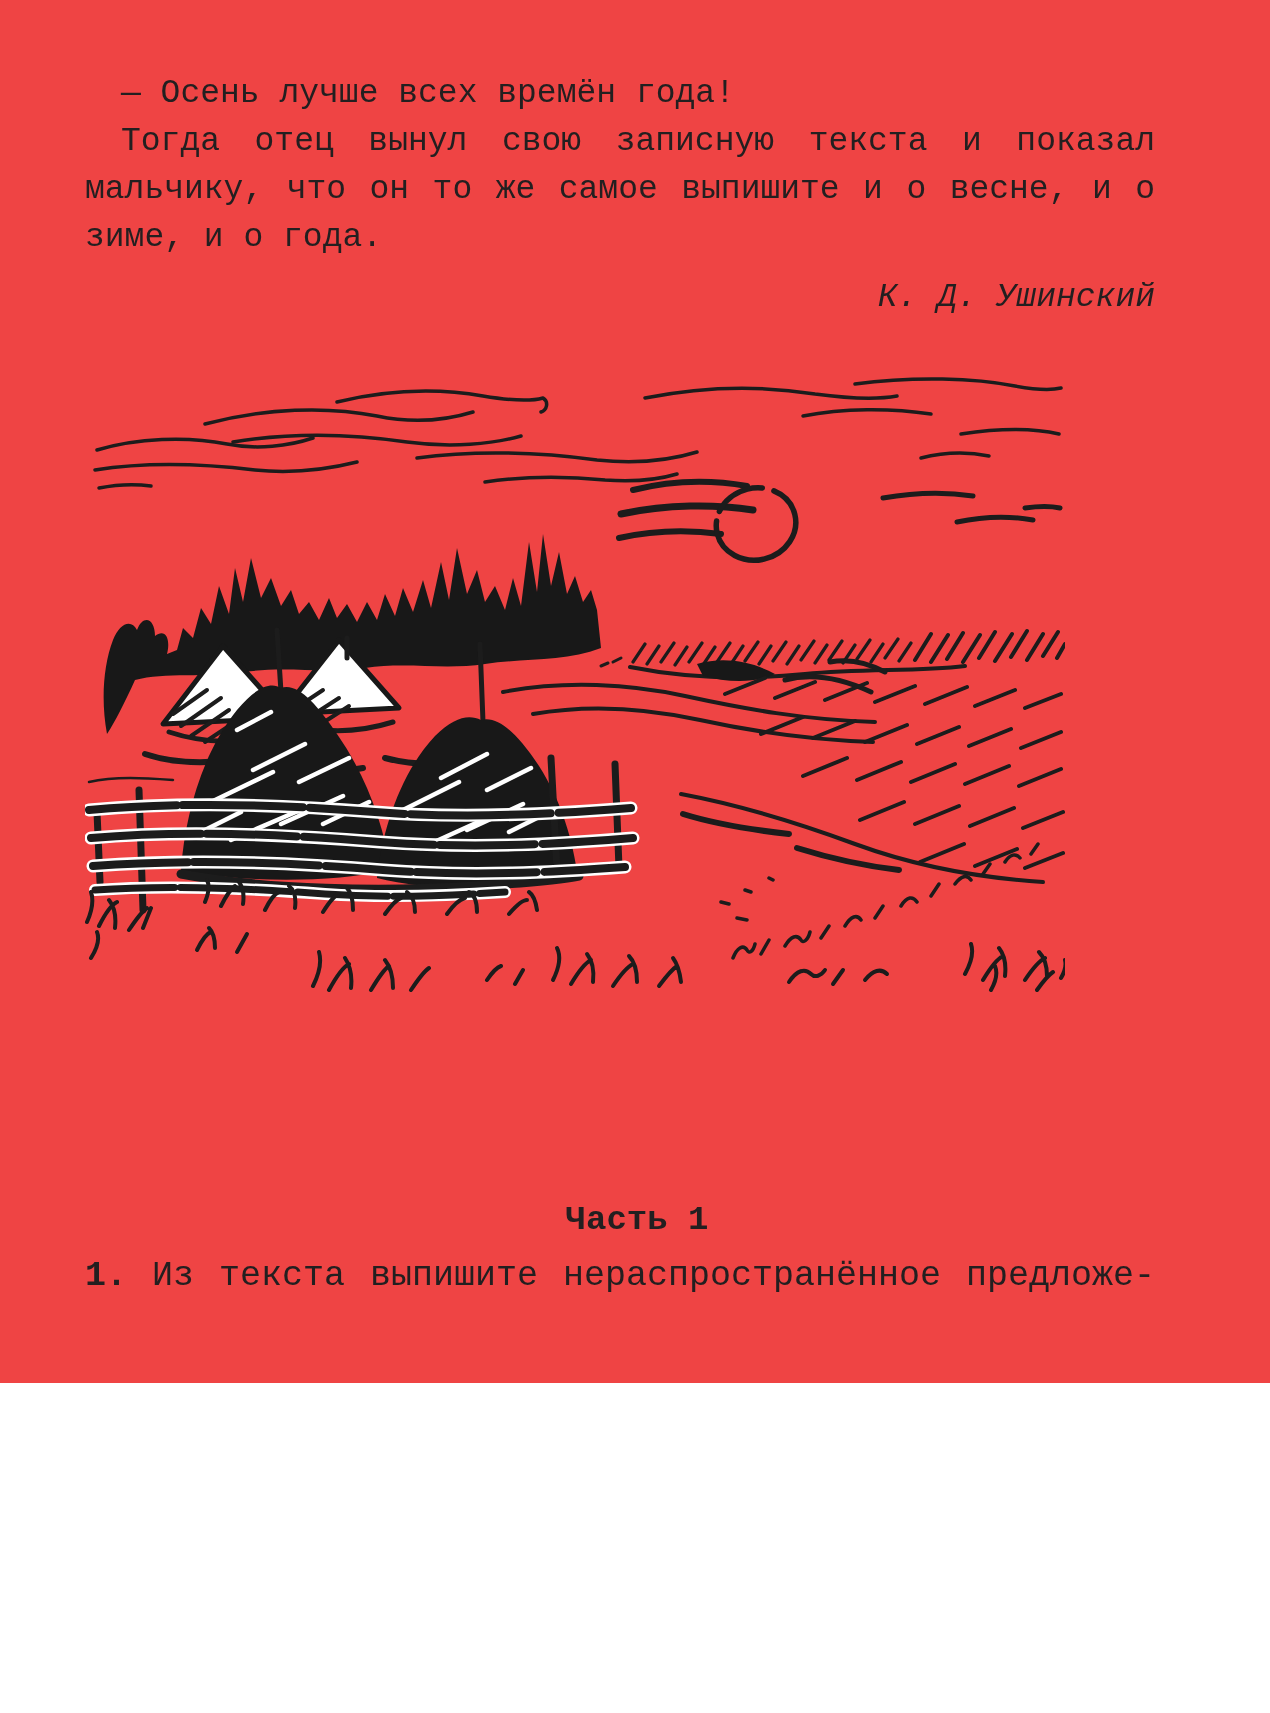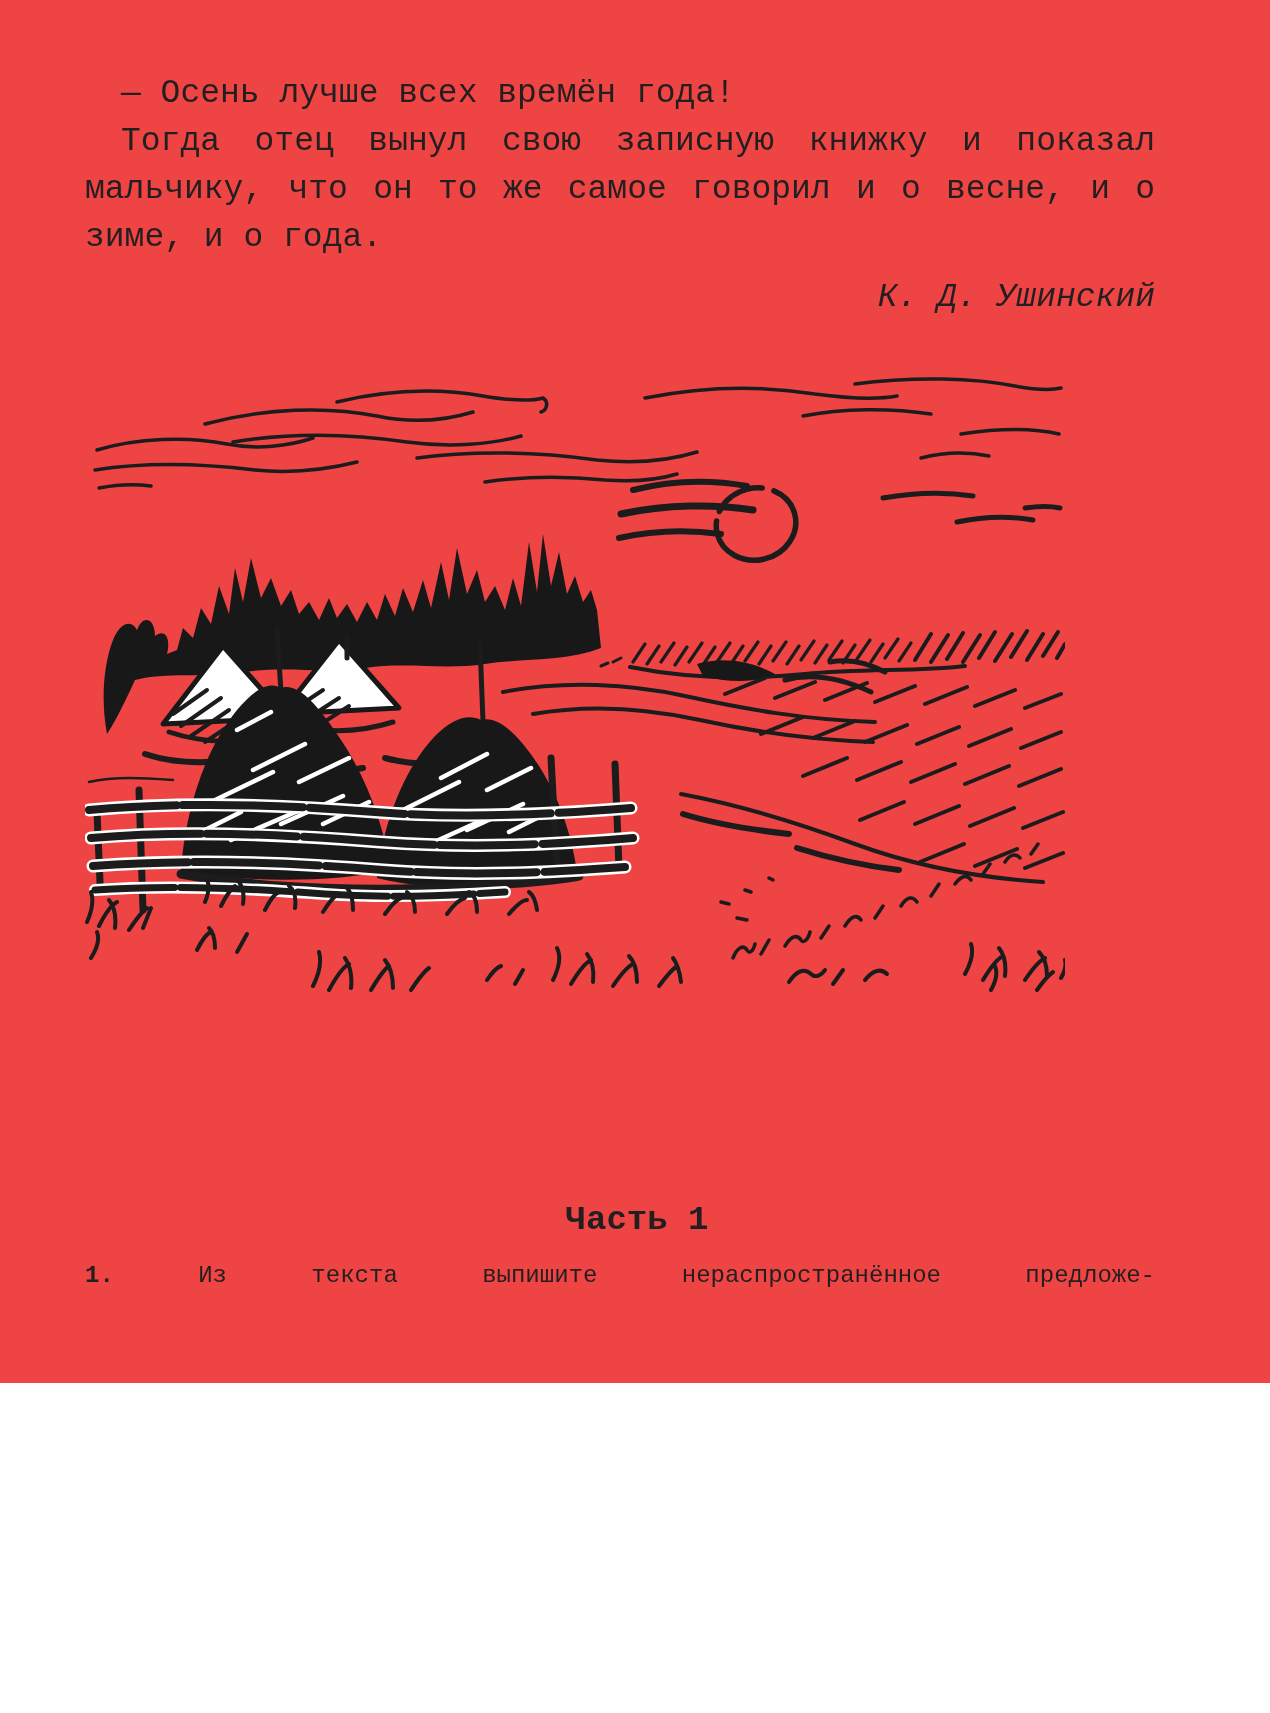--- a/index.html
+++ b/index.html
@@ -8,43 +8,43 @@
     font-family:Liberation Mono, monospace;color:#231f20;overflow:hidden;
   }
   .bodytext{position:absolute;left:85px;top:70px;width:1070px;font-size:33px;line-height:48px;}
   .line{display:block;white-space:normal;}
   .j{text-align:justify;text-align-last:justify;}
   .ind{text-indent:36px;}
   .attribution{text-align:right;font-style:italic;margin-top:12px;}
   .illustration{position:absolute;left:85px;top:362px;}
   .heading{position:absolute;left:85px;top:1183px;width:1070px;margin:17px;
     text-align:center;font-size:34px;font-weight:bold;line-height:40px;}
-  .task{position:absolute;left:85px;top:1252px;width:1070px;font-size:24px;line-height:48px;}
+  .task{position:absolute;left:85px;top:1252px;width:1070px;font-size:35px;line-height:48px;}
   .task .num{font-weight:bold;}
   .ans{position:absolute;left:85px;width:1070px;}
   .ans.solid{height:3px;background:#1d1d1d;}
   .ans.dashed{height:4px;background:repeating-linear-gradient(to right,#1d1d1d 0 19px,transparent 19px 23px);}
   .footer-line{position:absolute;left:85px;width:1070px;top:1606px;height:2px;background:#1d1d1d;}
   .page-badge{position:absolute;left:597px;top:1584px;width:46px;height:46px;box-sizing:border-box;
     border:2px solid #1d1d1d;border-radius:50%;background:#fff;
     display:flex;align-items:center;justify-content:center;
     font-size:27px;font-weight:bold;}
   svg .ink{stroke:#1c1c1c;fill:none;stroke-linecap:round;stroke-linejoin:round;}
   svg .fill{fill:#181818;stroke:none;}
   svg .wh{stroke:#ffffff;fill:none;stroke-linecap:round;}
 </style>
 </head>
 <body>
 
 <div class="page">
 
   <div class="bodytext">
     <div class="line ind">— Осень лучше всех времён года!</div>
-    <div class="line j ind">Тогда отец вынул свою записную книжку и показал</div>
-    <div class="line j">мальчику, что он то же самое говорил и о весне, и о</div>
+    <div class="line j ind">Тогда отец вынул свою записную текста и показал</div>
+    <div class="line j">мальчику, что он то же самое выпишите и о весне, и о</div>
     <div class="line">зиме, и о года.</div>
     <div class="line attribution">К. Д. Ушинский</div>
   </div>
 
   <svg class="illustration" width="980" height="630" viewBox="0 0 980 630" aria-hidden="true">
 
     <g class="ink" stroke-width="3.5">
       <path d="M12 88 C52 76 102 74 142 82 C172 88 204 84 228 76"></path>
       <path d="M10 108 C60 100 120 102 170 108 C210 112 248 106 272 100"></path>
       <path d="M14 126 C34 122 52 122 66 124"></path>

